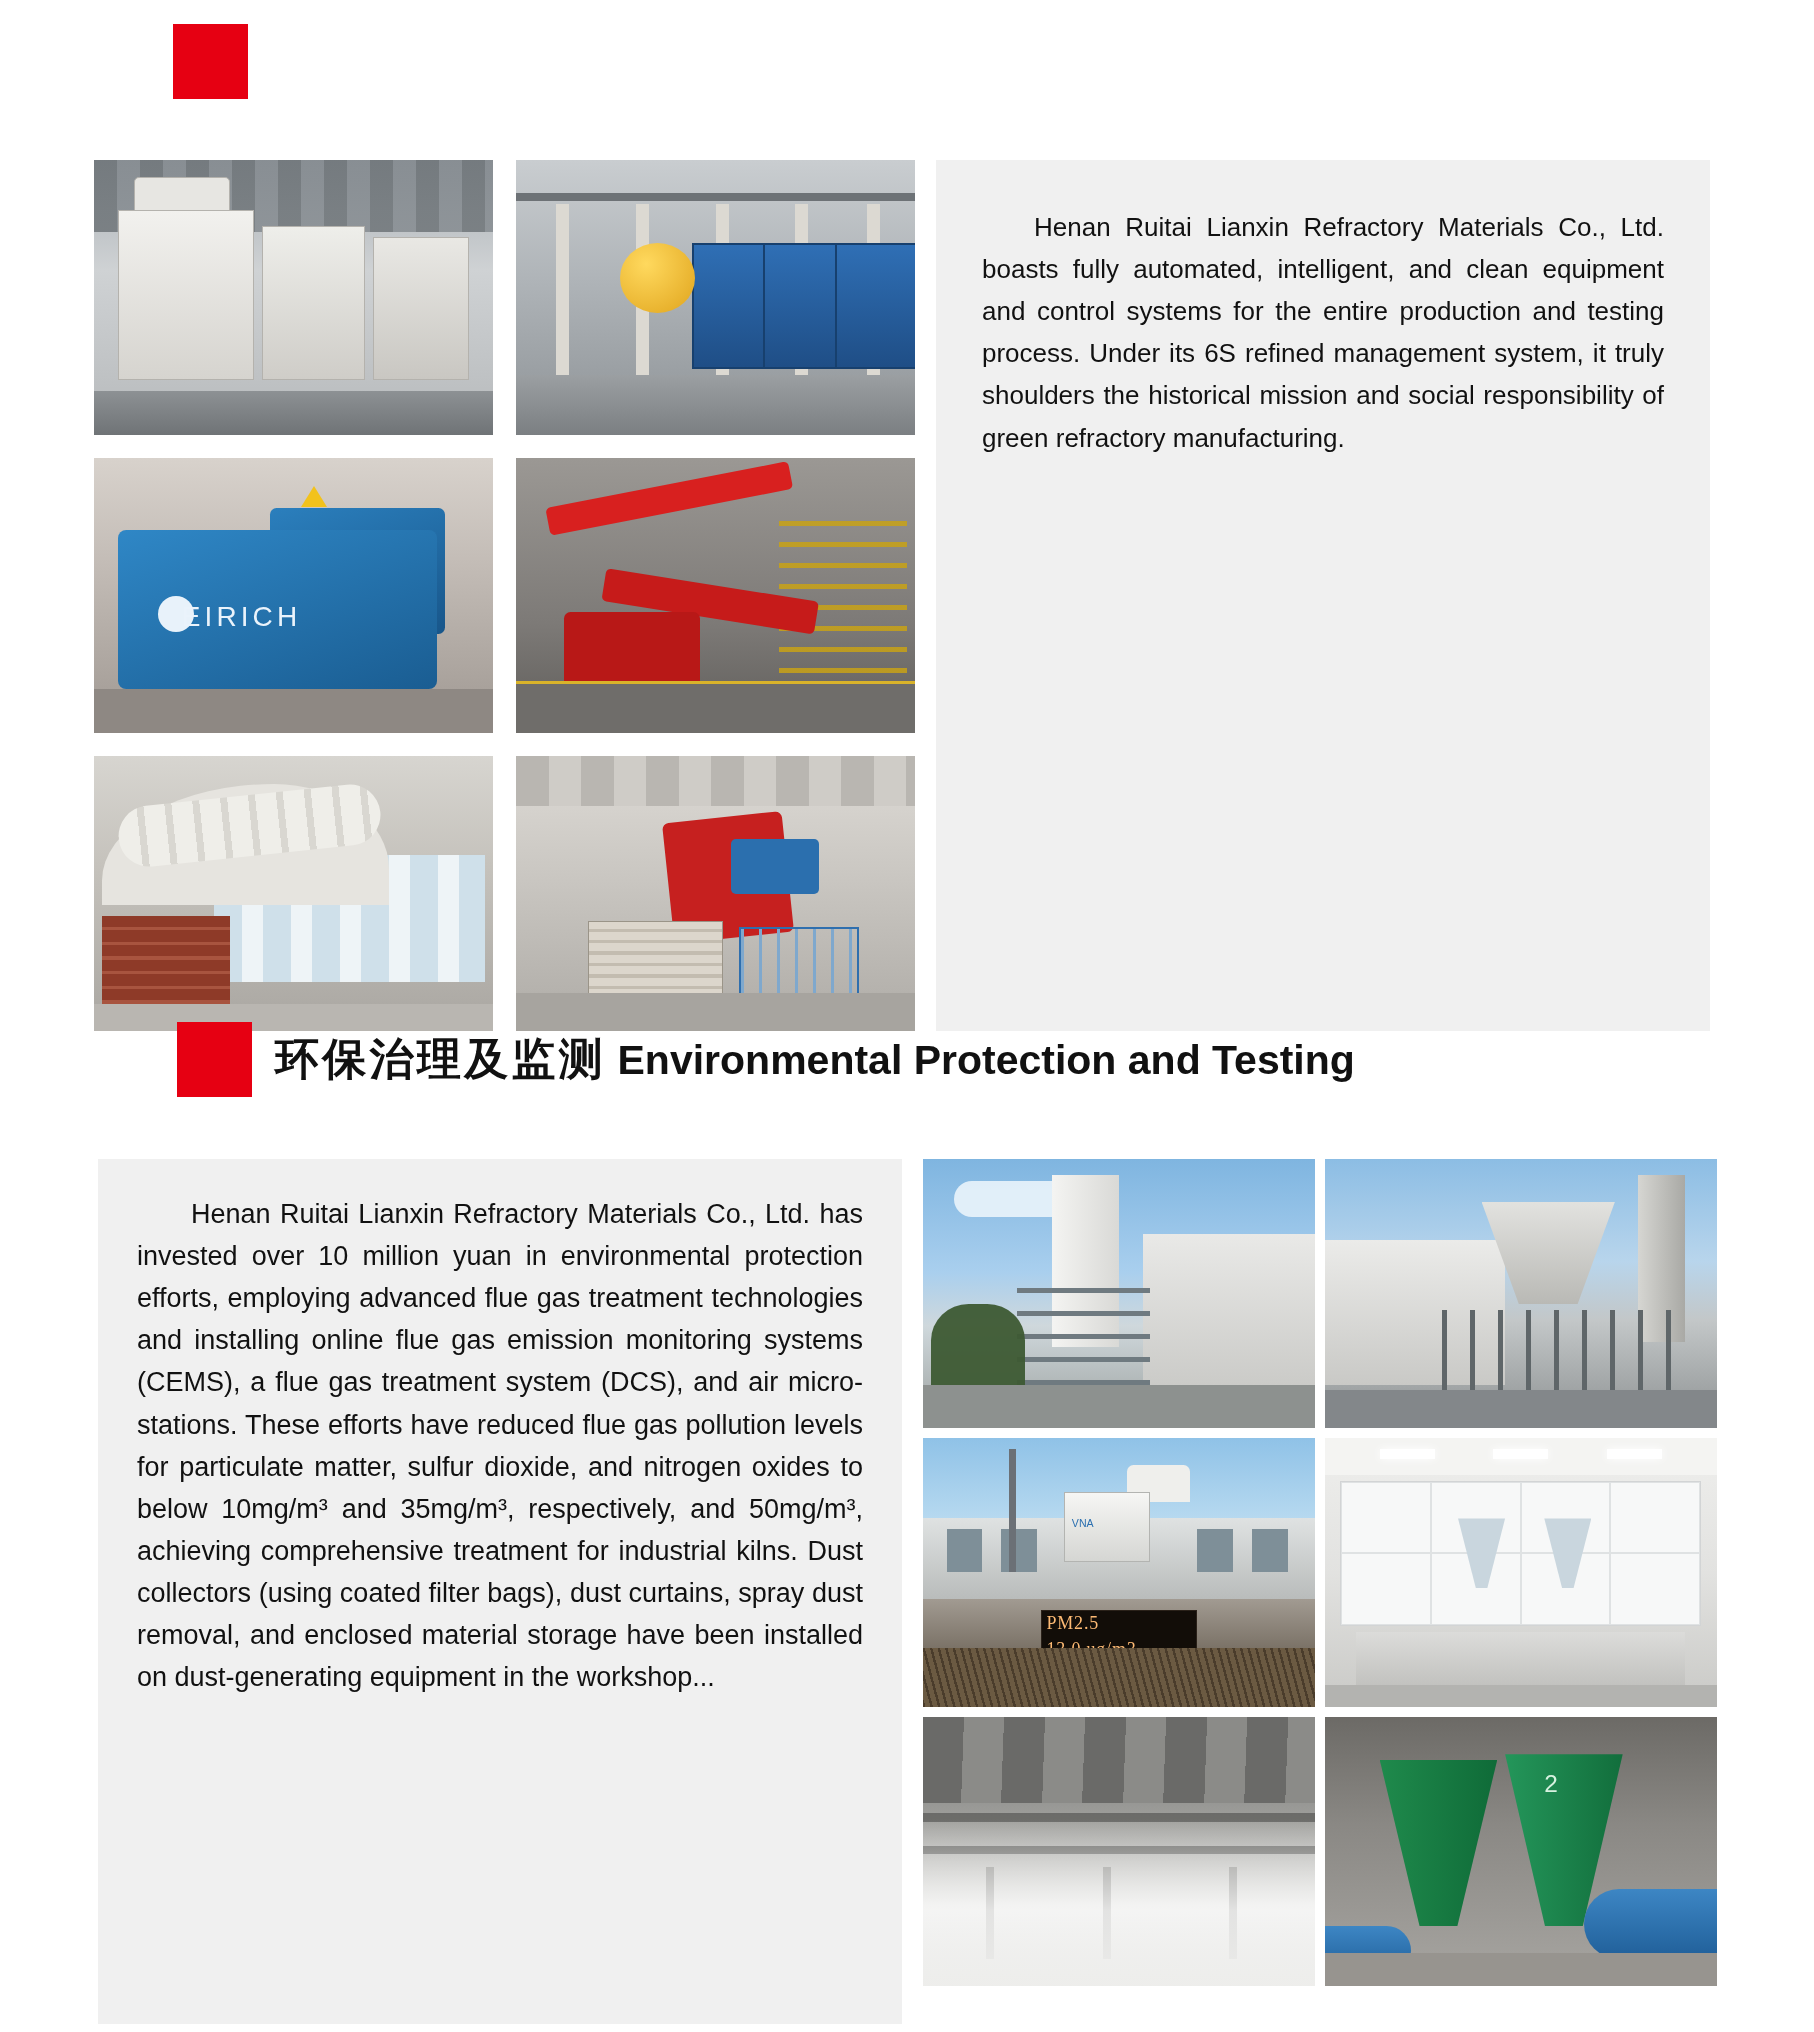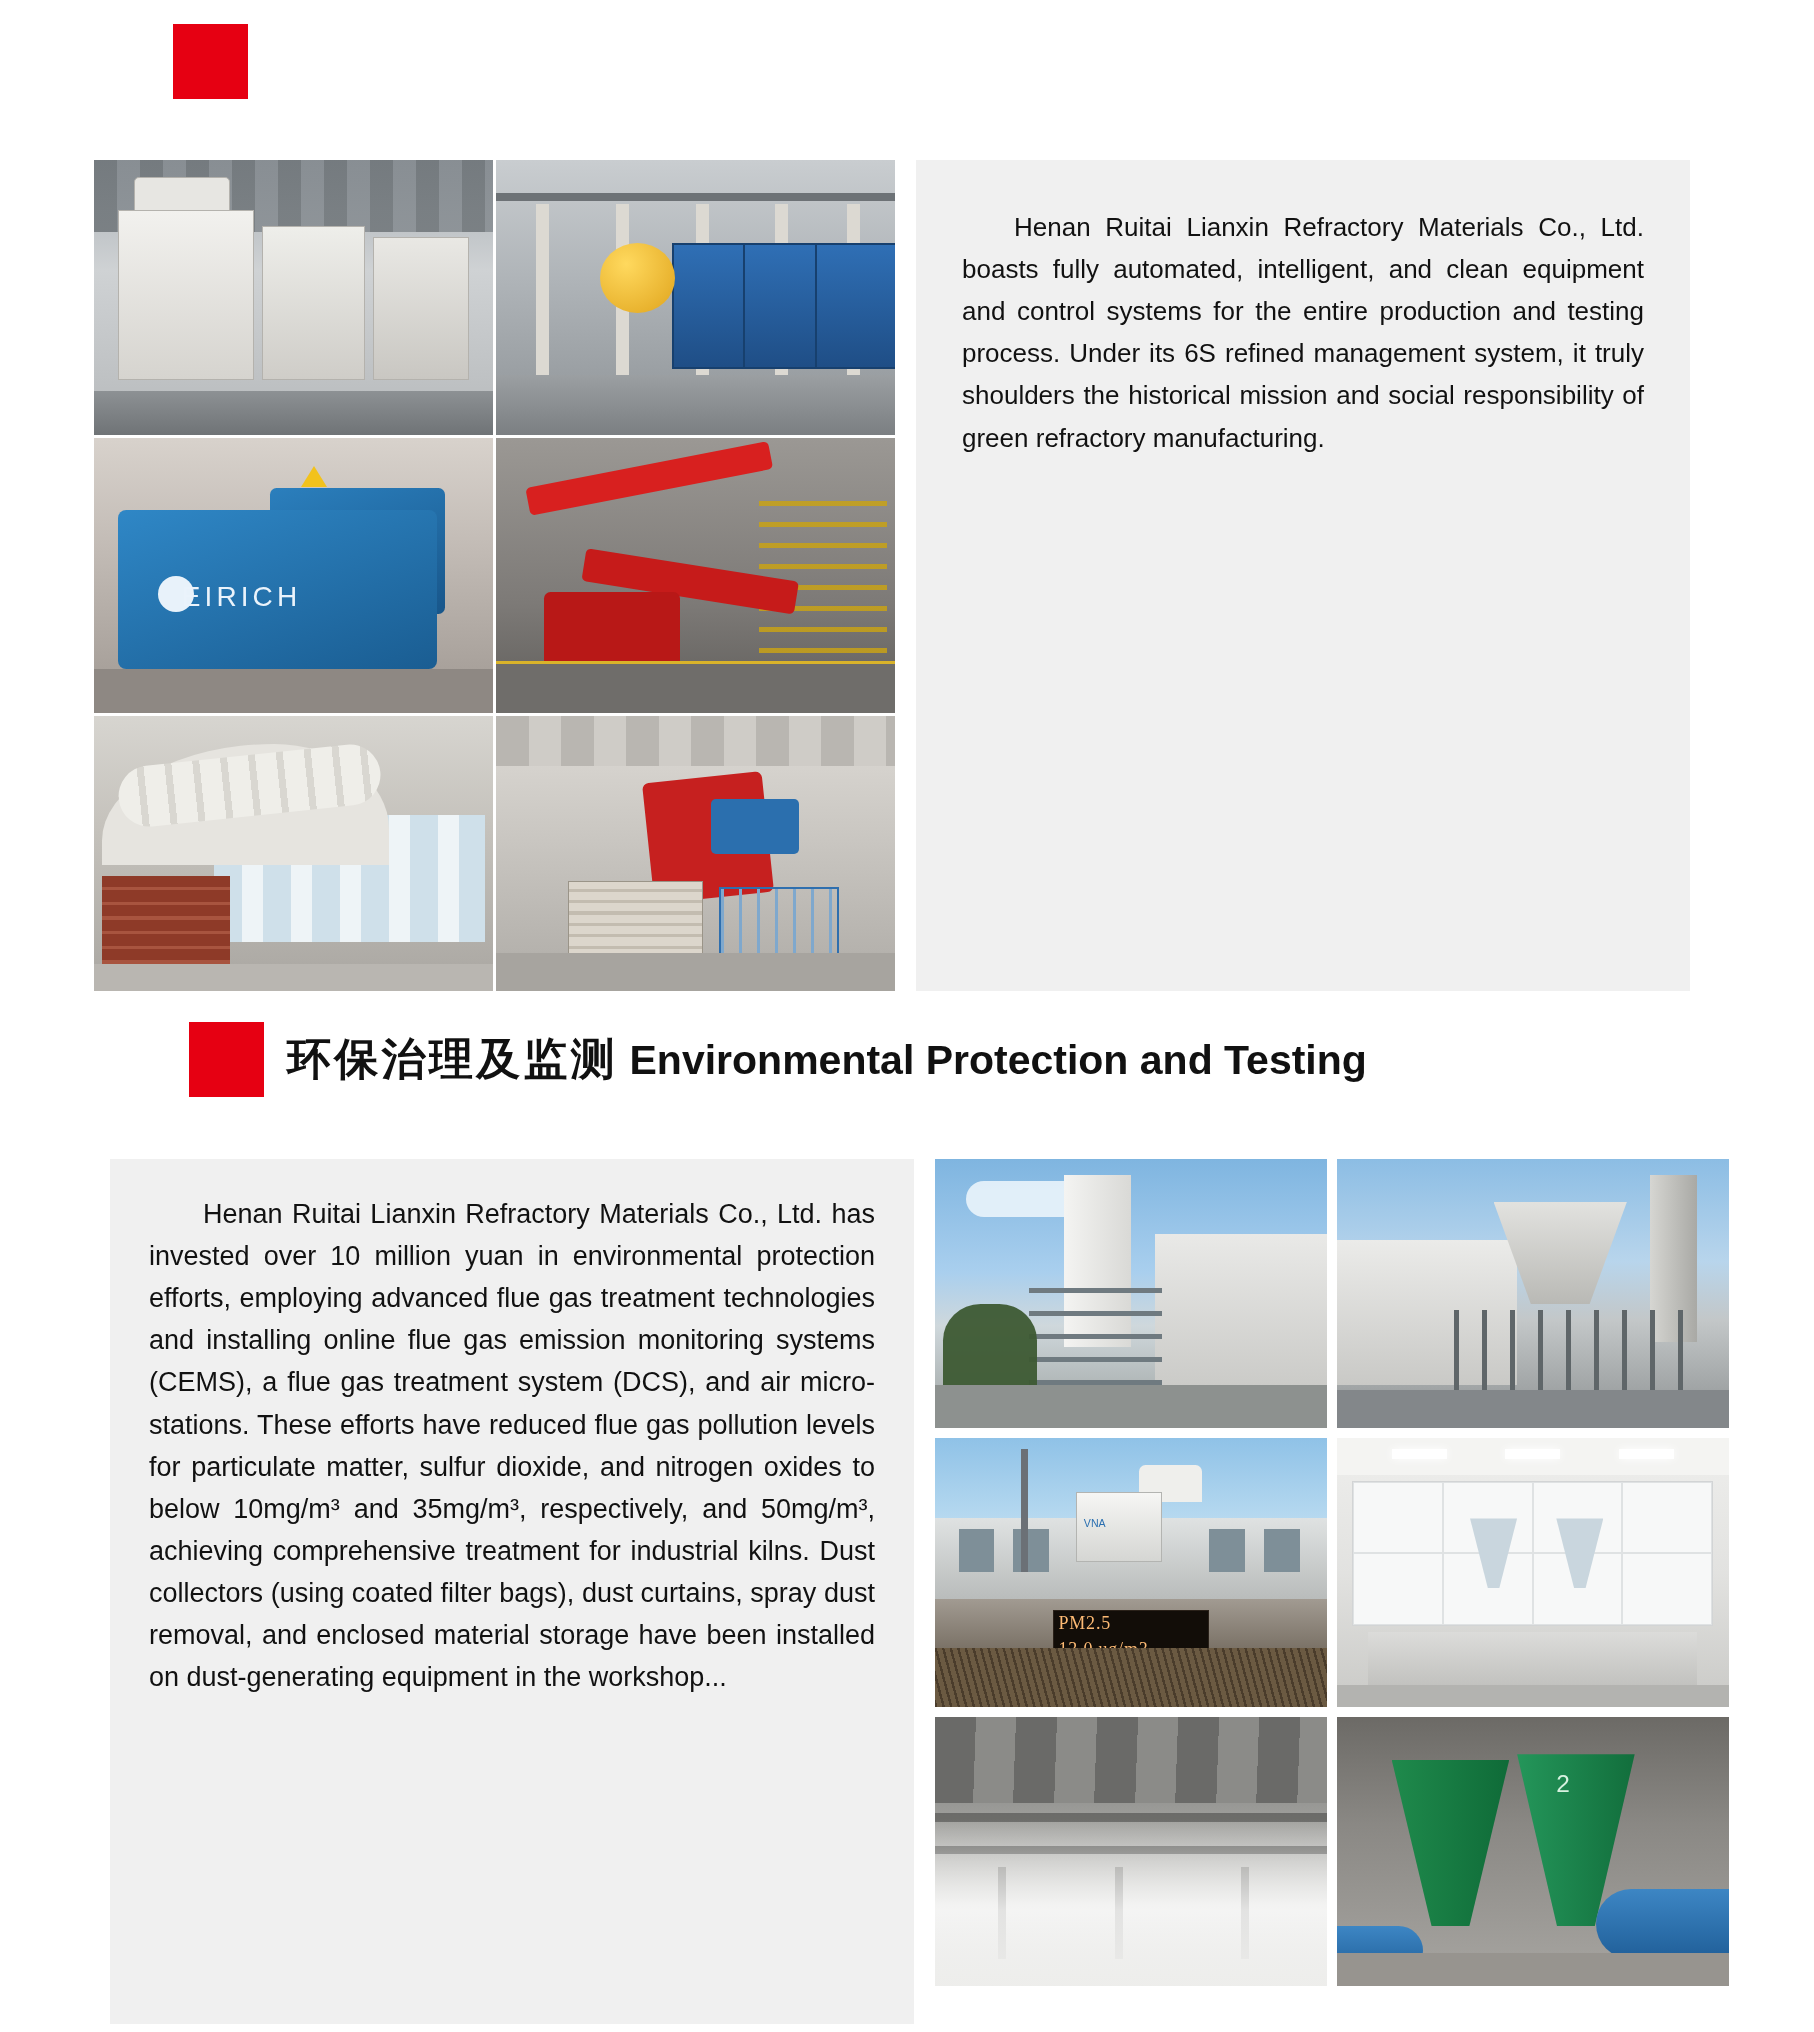--- a/index.html
+++ b/index.html
@@ -62,21 +62,21 @@
     left: 94px;
     top: 160px;
     width: 1628px;
     display: flex;
     gap: 0;
   }
   .photo-grid {
     display: grid;
     grid-template-columns: 399px 399px;
     grid-template-rows: 275px 275px 275px;
-    gap: 3px;
+    gap: 23px;
     flex: 0 0 auto;
   }
   .photo {
     position: relative;
     overflow: hidden;
     background: #777;
   }
   .text-panel {
     background: #f0f0f0;
     margin-left: 21px;
@@ -89,21 +89,21 @@
     color: #111;
     text-indent: 2em;
     text-align: justify;
   }
   .text-panel p.first { text-align: justify; text-justify: inter-character; }
   .text-panel p + p { margin-top: 3.3px; }
 
   
   #section2 {
     position: absolute;
-    left: 16px; top: 1022px;
+    left: 4px; top: 1022px;
     width: 1674px;
   }
   #sec2-head { margin-left: 173px; }
 
   .sec2-body {
     position: absolute;
     left: 94px;
     top: 137px;
     width: 1628px;
     display: flex;

